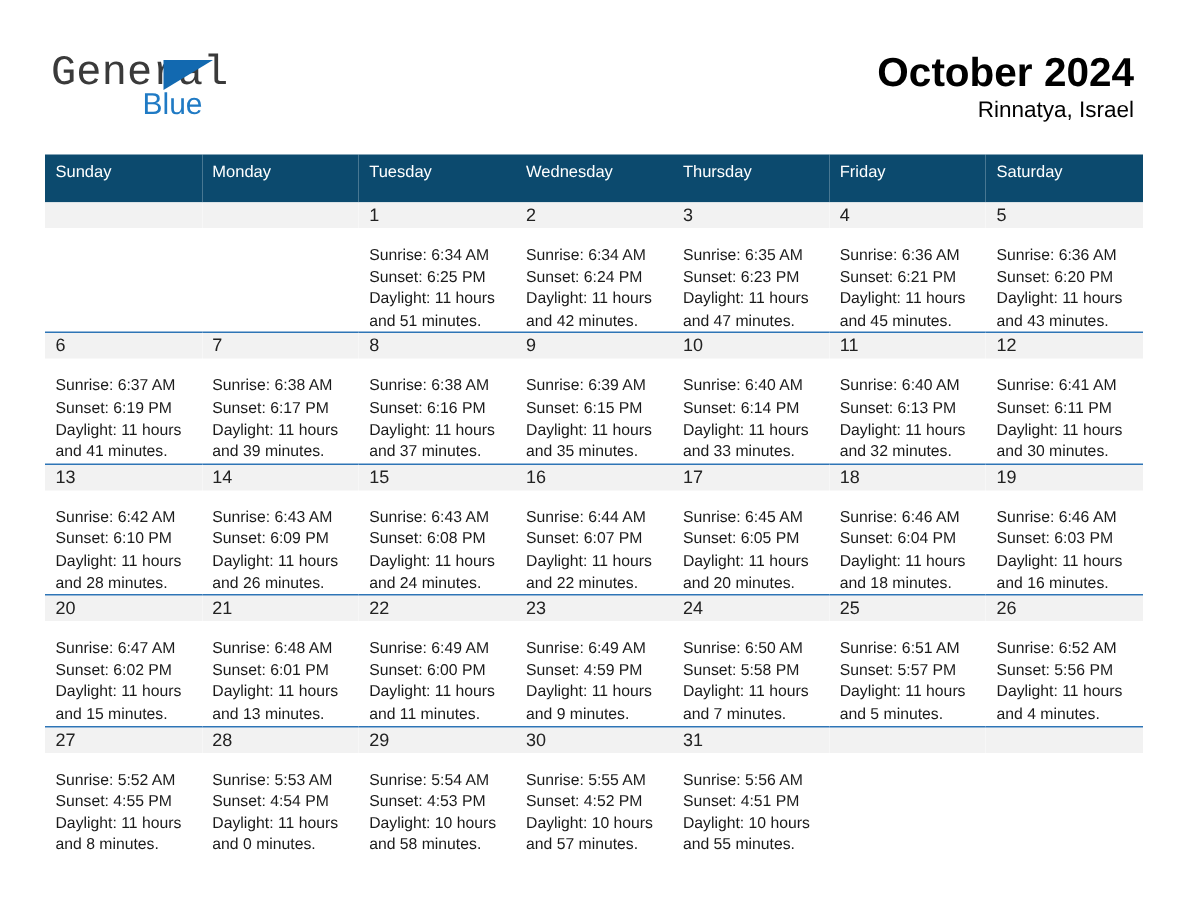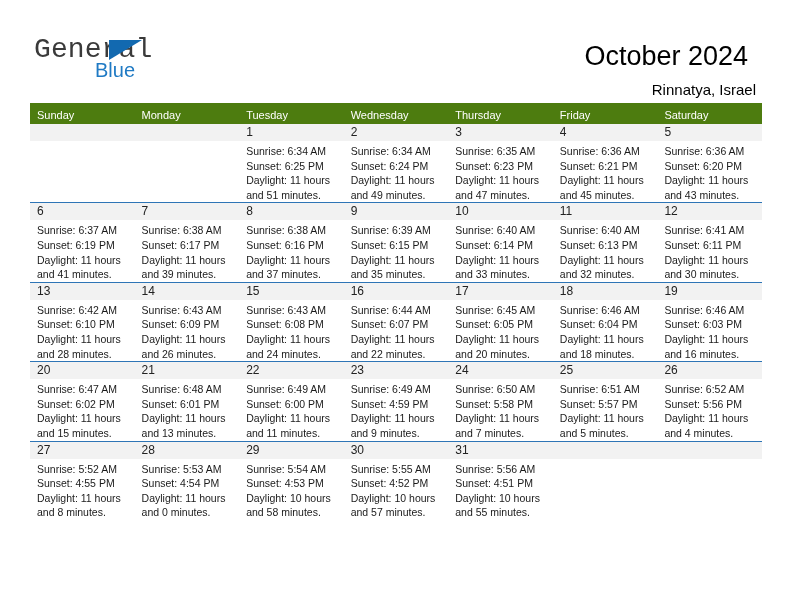--- a/index.html
+++ b/index.html
@@ -71,48 +71,47 @@
     position: absolute;
     right: 36px;
     top: 32px;
     text-align: right;
   }
   .cal-title {
     font-size: 27px;
     color: #000000;
     line-height: 32px;
     white-space: nowrap;
-    font-weight: normal;
-    margin: 8px;
+    font-weight: bold;
+    margin: 0;
   }
   .cal-subtitle {
     font-size: 15px;
     color: #000000;
     line-height: 20px;
-    margin-top: 6px;
     white-space: nowrap;
   }
 
   
   .calendar {
     position: absolute;
     left: 30px;
     top: 103px;
     width: 732px;
     border-collapse: collapse;
     table-layout: fixed;
   }
 
   .calendar th {
-    background: #4d7c0f;
+    background: #0c4a6e;
     color: #ffffff;
     font-size: 11px;
     font-weight: normal;
     text-align: left;
-    padding: 5px 0 3px 7px;
+    padding: 5px 0 14px 7px;
     height: 13px;
     border: none;
     vertical-align: middle;
   }
 
   .calendar td {
     width: 104.57px;
     height: 77px;
     vertical-align: top;
     padding: 0;
@@ -135,20 +134,21 @@
   }
   td.empty .daynum-band {
     background: #f2f2f2;
   }
 
   .cell-lines {
     padding: 3px 5px 0 7px;
     font-size: 10.5px;
     line-height: 14.6px;
     color: #1a1a1a;
+    margin-top: 8px;
   }
   .cell-lines div {
     white-space: nowrap;
   }
 </style>
 </head>
 <body>
 
 <div class="page">
 
@@ -197,21 +197,21 @@
               <div>Daylight: 11 hours</div>
               <div>and 51 minutes.</div>
             </div>
           </td>
           <td>
             <div class="daynum-band">2</div>
             <div class="cell-lines">
               <div>Sunrise: 6:34 AM</div>
               <div>Sunset: 6:24 PM</div>
               <div>Daylight: 11 hours</div>
-              <div>and 49 minutes.</div>
+              <div>and 42 minutes.</div>
             </div>
           </td>
           <td>
             <div class="daynum-band">3</div>
             <div class="cell-lines">
               <div>Sunrise: 6:35 AM</div>
               <div>Sunset: 6:23 PM</div>
               <div>Daylight: 11 hours</div>
               <div>and 47 minutes.</div>
             </div>

